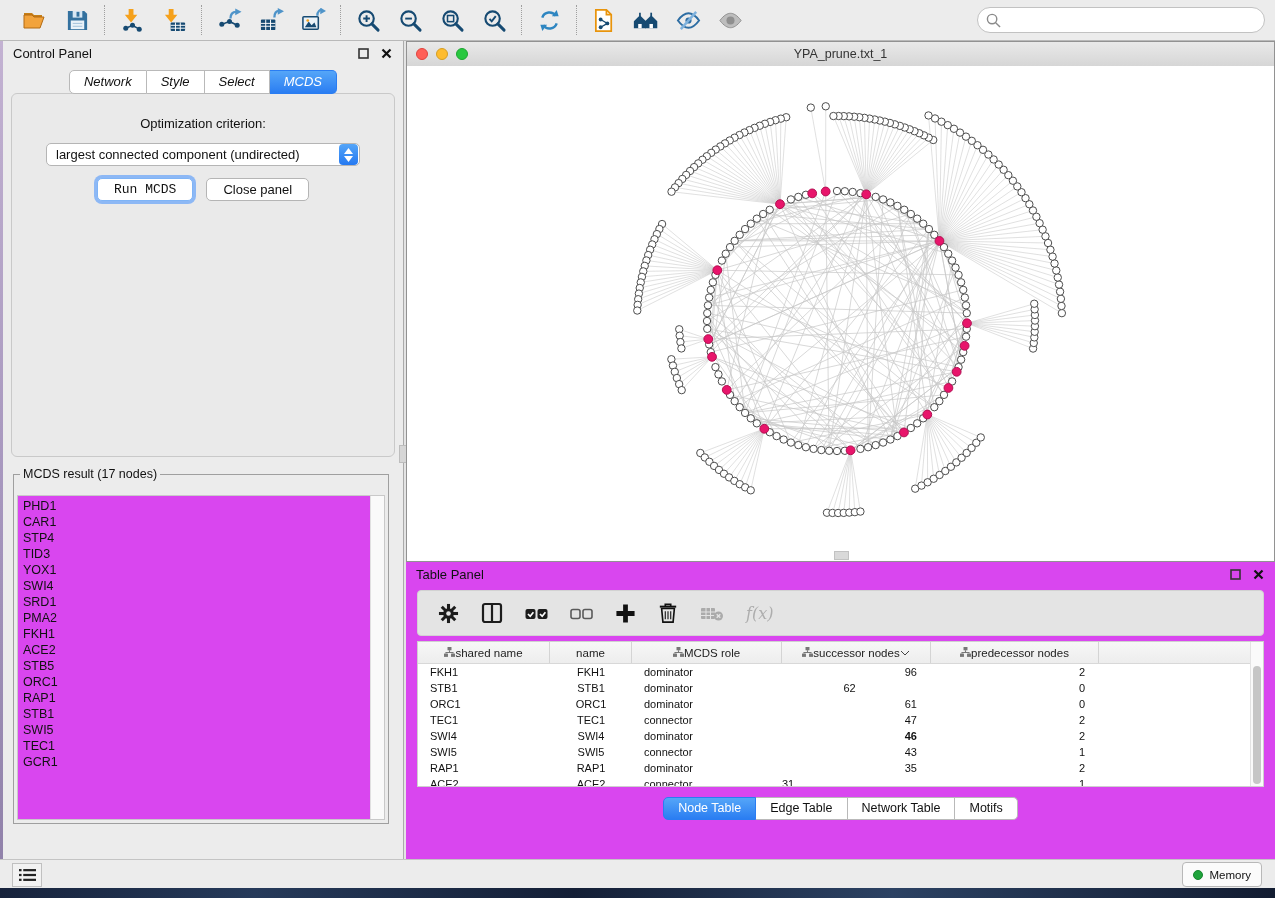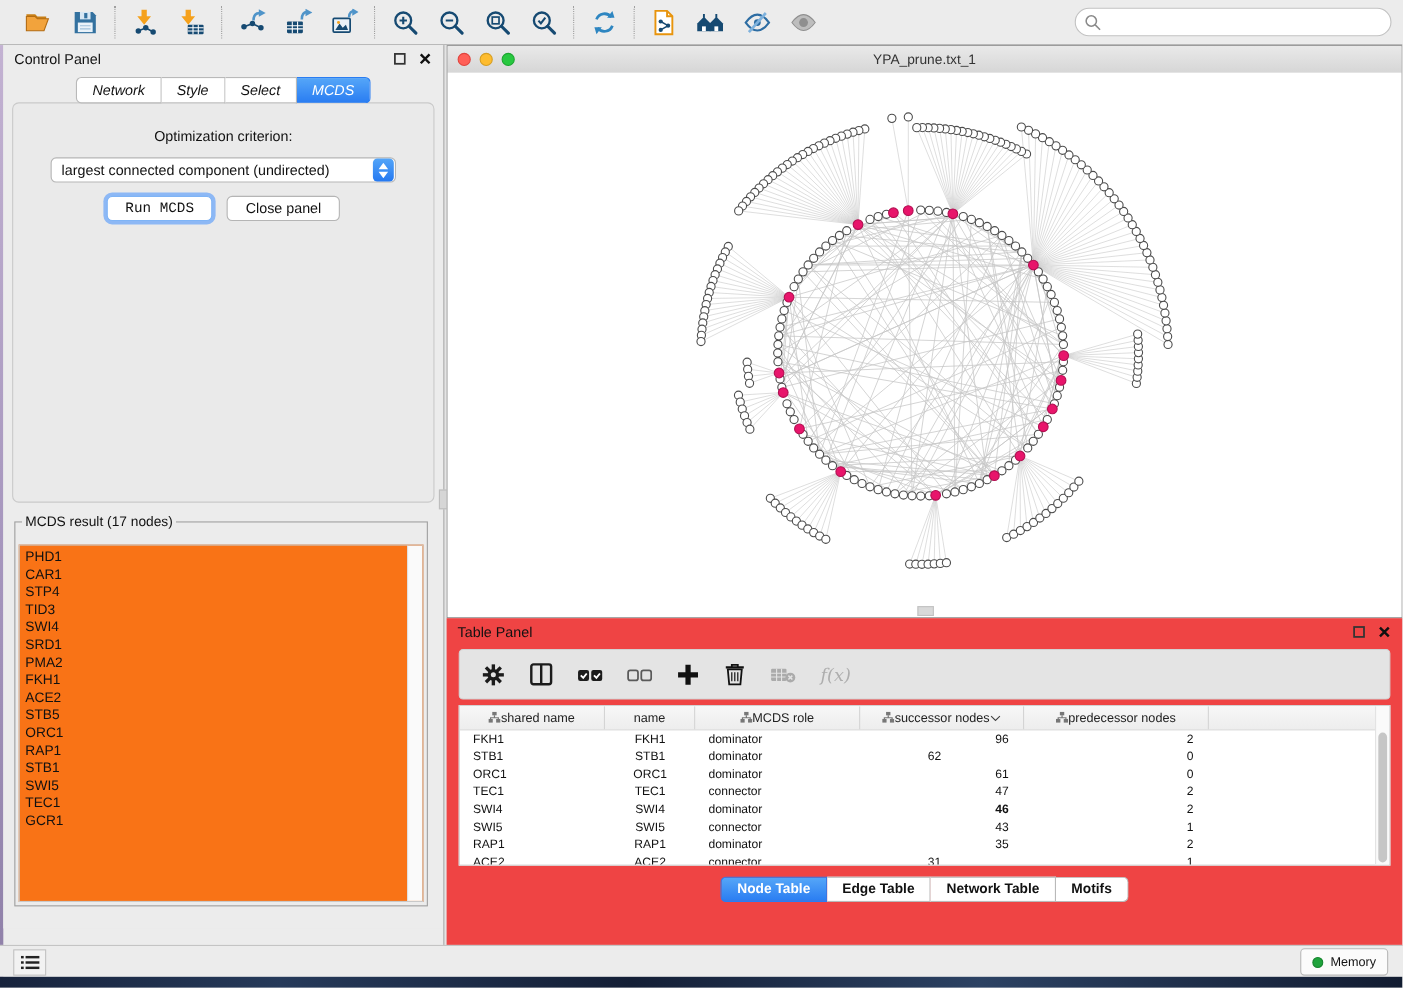--- a/index.html
+++ b/index.html
@@ -36,21 +36,21 @@
   .opt-label{margin-top:22px;text-align:center;font-size:13px;color:#111;}
   .selectbox{margin:12px auto 0;width:314px;height:23px;background:#fff;border:1px solid #b5b5b5;border-radius:5px;display:flex;align-items:center;box-sizing:border-box;cursor:default;}
   .selectbox .sel-text{flex:1;font-size:13px;padding-left:9px;color:#111;white-space:nowrap;overflow:hidden;}
   .stepper{width:19px;height:21px;border-radius:4px;background:linear-gradient(180deg,#54a5f8,#2579f1);margin-right:1px;display:flex;flex-direction:column;align-items:center;justify-content:center;gap:2px;}
   .btn-row{margin-top:12px;display:flex;justify-content:center;gap:13px;}
   .btn{height:23px;padding:0 16px;background:#fff;border:1px solid #b5b5b5;border-radius:5px;font-size:13px;color:#111;font-family:"Liberation Sans",sans-serif;cursor:default;}
   .btn.focused{box-shadow:0 0 0 3px rgba(90,156,250,.65);border-color:#7fb4f6;font-family:Liberation Mono, monospace;}
 
   .result-box{position:absolute;left:10px;right:14px;top:426px;bottom:20px;border:1px solid #9f9f9f;margin:0;padding:2px;background:#ececec;}
   .result-box legend{font-size:12.5px;color:#111;padding:0 3px;margin-left:4px;}
-  .result-inner{position:absolute;left:3px;right:3px;top:14px;bottom:3px;background:#f97316;border:1px solid #c9c9c9;overflow:hidden;}
+  .result-inner{position:absolute;left:3px;right:3px;top:14px;bottom:3px;background:#d946ef;border:1px solid #c9c9c9;overflow:hidden;}
   .result-list{position:absolute;inset:0 13px 0 0;padding:2px 0 0 5px;}
   .result-list .ritem{font-size:12.5px;line-height:16px;color:#111;}
   .list-scroll{position:absolute;right:0;top:0;bottom:0;width:13px;background:#fafafa;border-left:1px solid #e0e0e0;}
 
   
   .v-divider{position:absolute;left:403px;top:41px;width:3px;bottom:38px;background:#e4e4e4;border-left:1px solid #ababab;}
   .v-handle{position:absolute;left:-5px;top:404px;width:8px;height:16px;background:#d6d6d6;border:1px solid #bdbdbd;}
 
   
   .network-window{position:absolute;left:406px;top:41px;right:0;height:521px;border:1px solid #929292;box-sizing:border-box;background:#fff;}
@@ -58,35 +58,35 @@
   .traffic{position:absolute;left:9px;top:0;bottom:0;display:flex;align-items:center;gap:8px;}
   .tl{width:12px;height:12px;border-radius:50%;}
   .tl.red{background:#ff5f57;border:1px solid #e0443e;box-sizing:border-box;}
   .tl.yellow{background:#febc2e;border:1px solid #d69e22;box-sizing:border-box;}
   .tl.green{background:#28c840;border:1px solid #1da631;box-sizing:border-box;}
   .net-title{font-size:12.5px;color:#333;}
   .net-canvas{position:absolute;left:0;right:0;top:24px;bottom:0;background:#fff;overflow:hidden;}
   .net-splitter{position:absolute;left:50%;bottom:1px;width:13px;height:7px;margin-left:-7px;background:#d9d9d9;border:1px solid #c2c2c2;}
 
   
-  .table-panel{position:absolute;left:406px;top:562px;right:0;bottom:38px;background:#ef4444;}
+  .table-panel{position:absolute;left:406px;top:562px;right:0;bottom:38px;background:#d946ef;}
   .tp-toolbar{position:absolute;left:11px;right:11px;top:28px;height:46px;background:#e4e4e4;border:1px solid #d2d2d2;border-radius:4px;display:flex;align-items:center;gap:22px;padding-left:20px;box-sizing:border-box;}
   .tp-icon{display:flex;align-items:center;justify-content:center;cursor:default;}
   .fx-label{font-family:"DejaVu Serif",serif;font-style:italic;font-size:16px;color:#adadad;}
 
   .tp-table{position:absolute;left:11px;right:11px;top:79px;bottom:73px;background:#fff;border:1px solid #cfcfcf;overflow:hidden;}
   .tp-head{display:flex;height:21px;background:linear-gradient(180deg,#f7f7f7,#ededed);border-bottom:1px solid #d8d8d8;}
   .th{display:flex;align-items:center;justify-content:center;gap:0;font-size:11.5px;color:#222;border-right:1px solid #d4d4d4;box-sizing:border-box;cursor:default;}
   .tbody .tr{display:flex;height:16px;}
   .td{font-size:11px;color:#111;line-height:16px;box-sizing:border-box;white-space:nowrap;overflow:hidden;cursor:default;}
   .tp-scroll{position:absolute;right:0;top:0;bottom:0;width:12px;background:#fafafa;border-left:1px solid #e3e3e3;}
   .tp-thumb{position:absolute;left:2px;right:2px;top:24px;height:118px;background:#c6c6c6;border-radius:4px;}
 
   .tp-tabs{position:absolute;left:0;right:0;bottom:40px;display:flex;justify-content:center;}
-  .tp-tabs .tab{font-size:12.5px;height:21px;line-height:21px;font-weight:bold;}
+  .tp-tabs .tab{font-size:12.5px;height:21px;line-height:21px;}
 
   
   .status-bar{position:absolute;left:0;right:0;bottom:10px;height:28px;background:#ececec;border-top:1px solid #c4c4c4;}
   .list-btn{position:absolute;left:12px;top:3px;width:28px;height:22px;background:#f2f2f2;border:1px solid #c0c0c0;display:flex;align-items:center;justify-content:center;cursor:default;}
   .memory-btn{position:absolute;right:13px;top:2px;height:23px;background:#fbfbfb;border:1px solid #b8b8b8;border-radius:4px;display:flex;align-items:center;gap:6px;padding:0 10px;font-size:11.5px;color:#111;cursor:default;}
   .mem-dot{width:10px;height:10px;border-radius:50%;background:#1fa33c;border:1px solid #17862f;box-sizing:border-box;}
 </style>
 </head>
 <body>
 
@@ -289,20 +289,21 @@
       </div>
     </div>
     <fieldset class="result-box">
       <legend>MCDS result (17 nodes)</legend>
       <div class="result-inner">
         <div class="result-list" id="result-list">
             <div class="ritem">PHD1</div>
             <div class="ritem">CAR1</div>
             <div class="ritem">STP4</div>
             <div class="ritem">TID3</div>
+            <div class="ritem">YOX1</div>
             <div class="ritem">SWI4</div>
             <div class="ritem">SRD1</div>
             <div class="ritem">PMA2</div>
             <div class="ritem">FKH1</div>
             <div class="ritem">ACE2</div>
             <div class="ritem">STB5</div>
             <div class="ritem">ORC1</div>
             <div class="ritem">RAP1</div>
             <div class="ritem">STB1</div>
             <div class="ritem">SWI5</div>
@@ -1069,21 +1070,21 @@
             <div class="td" style="width: 132px; text-align: left; padding: 0px 0px 0px 12px;">RAP1</div>
             <div class="td" style="width: 82px; text-align: center; padding: 0px;">RAP1</div>
             <div class="td" style="width: 150px; text-align: left; padding: 0px 0px 0px 12px;">dominator</div>
             <div class="td" style="width: 149px; text-align: right; padding: 0px 14px 0px 0px;">35</div>
             <div class="td" style="width: 168px; text-align: right; padding: 0px 14px 0px 0px;">2</div>
           </div>
           <div class="tr">
             <div class="td" style="width: 132px; text-align: left; padding: 0px 0px 0px 12px;">ACE2</div>
             <div class="td" style="width: 82px; text-align: center; padding: 0px;">ACE2</div>
             <div class="td" style="width: 150px; text-align: left; padding: 0px 0px 0px 12px;">connector</div>
-            <div class="td" style="width: 149px; text-align: center; padding: 0px 14px 0px 0px;">31</div>
+            <div class="td" style="width: 149px; text-align: left; padding: 0px 14px 0px 0px;">31</div>
             <div class="td" style="width: 168px; text-align: right; padding: 0px 14px 0px 0px;">1</div>
           </div>
         </div>
       <div class="tp-scroll">
           <div class="tp-thumb"></div>
         </div>
     </div>
 
     <div class="tp-tabs" id="tp-tabs">
         <div class="tab" data-selected="true">Node Table</div>

